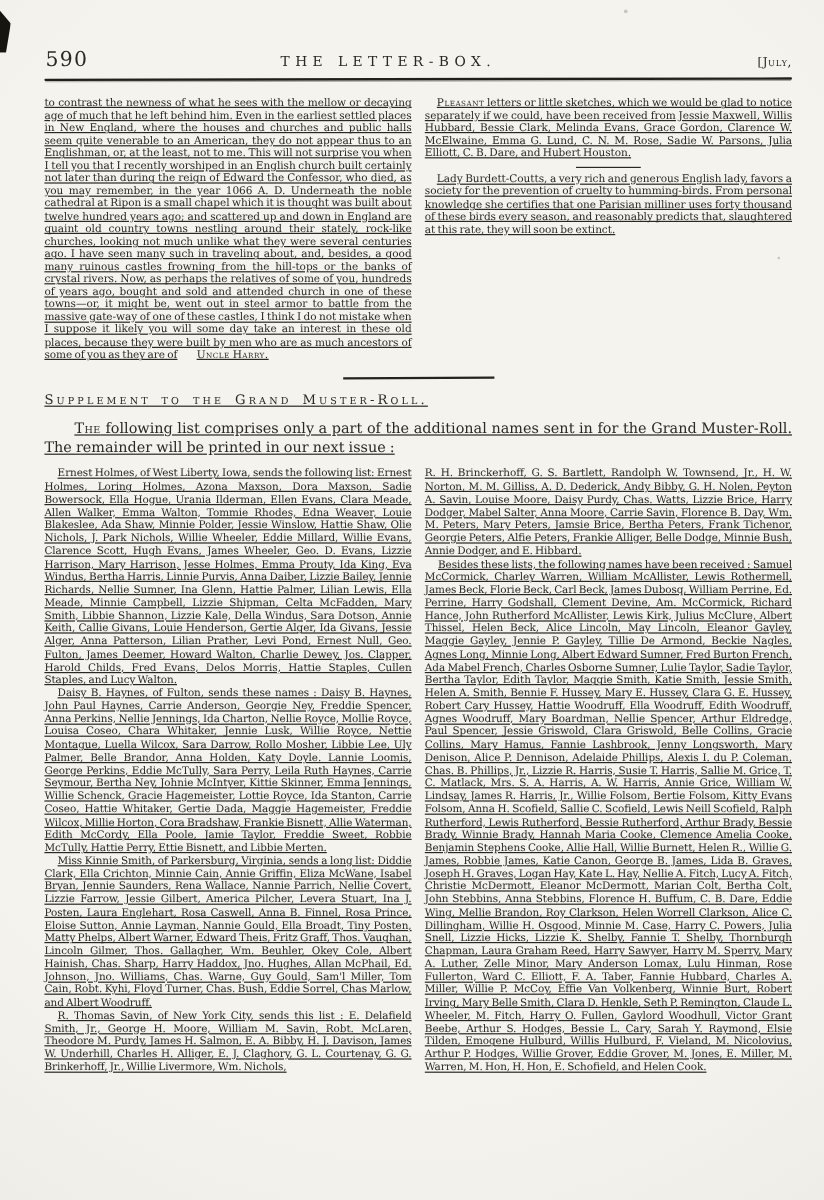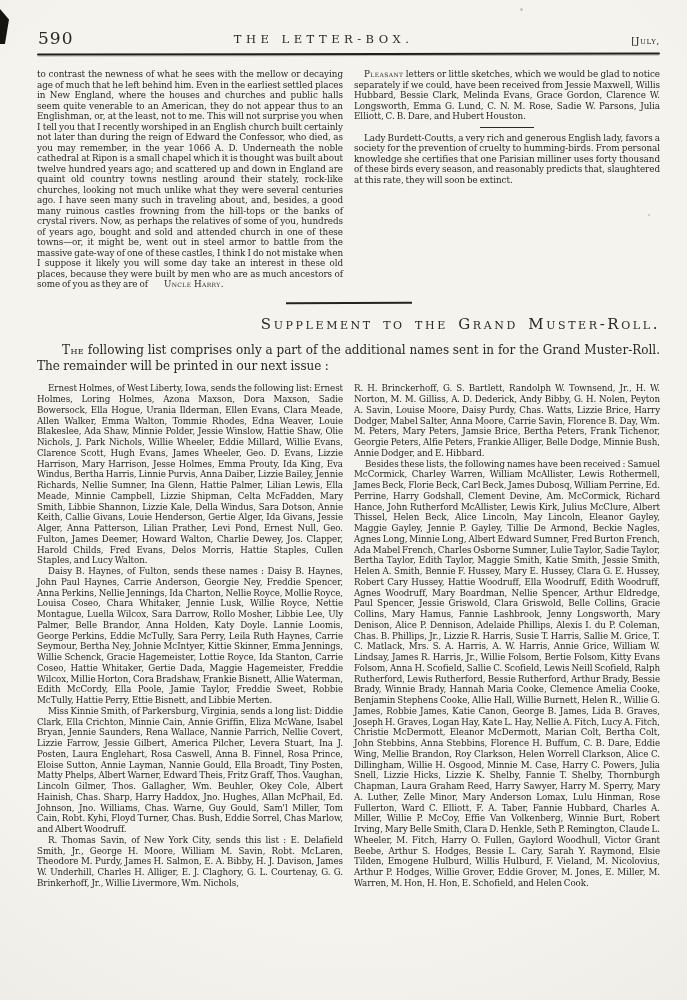--- a/index.html
+++ b/index.html
@@ -15,21 +15,21 @@
     color:#2b2823;
     background:
       radial-gradient(ellipse 120% 90% at 50% 42%, #f5f3ee 55%, #edebe4 85%, #e6e4dc 100%);
   }
   .scan-wedge {
     position:absolute; left:0; top:9px; width:9px; height:35px;
     background:#17150f;
     clip-path:polygon(0 0, 100% 30%, 55% 100%, 0 100%);
   }
   .speck { position:absolute; background:rgba(60,55,45,.25); border-radius:50%; }
-  .inner { padding:26px 27px 0 37px; }
+  .inner { padding:38px 27px 0 37px;text-decoration:underline; }
 
   
   .masthead { position:relative; height:19px; }
   .page-num { position:absolute; left:1px; bottom:-3px; font-size:17px; letter-spacing:1px; }
   .masthead-title { position:absolute; left:46%; transform:translateX(-50%); bottom:-1px;
     font-size:11.5px; letter-spacing:4.5px; white-space:nowrap; }
   .issue { position:absolute; right:0; bottom:-1px; font-size:10px; font-variant:small-caps; letter-spacing:.5px; }
   .head-rule { margin-top:8px; height:2.4px; background:#23201a; border-radius:1px;
     transform:rotate(-0.1deg); box-shadow:0 1.6px 0 -0.6px rgba(35,32,26,.35); }
 
@@ -41,22 +41,22 @@
   .letterbox .col { font-size:8.8px; line-height:10.5px; word-spacing:-0.8px; letter-spacing:-0.05px; }
   .letterbox p { margin:0; text-indent:10px; }
   .letterbox p.noindent { text-indent:0; }
   .letterbox p + p { margin-top:2px; }
   .sc { font-variant:small-caps; letter-spacing:.4px; }
   .sig { font-variant:small-caps; letter-spacing:.4px; padding-left:16px; white-space:nowrap; }
   .notice-rule { width:54px; height:1.1px; background:#2b2823; margin:5px auto; }
 
   .mid-rule { width:126px; height:1.5px; background:#26231d; margin:12px auto 0; transform:rotate(-0.3deg); }
 
-  .supp-heading { margin:12px 0 0; text-align:right; font-weight:normal;
-    font-size:15px; font-variant:small-caps; letter-spacing:2.6px; word-spacing:3px; }
+  .supp-heading { margin:12px 0 0; text-align:left; font-weight:normal;
+    font-size:11px; font-variant:small-caps; letter-spacing:2.6px; word-spacing:3px; }
   .supp-intro { margin:9px 0 0; font-size:12px; line-height:16px; text-indent:25px;
     text-align:justify; word-spacing:-0.4px; }
 
   .names { margin-top:9px; }
   .names .col { font-size:8.7px; line-height:10.75px; word-spacing:-0.85px; letter-spacing:-0.05px; }
   .names p { margin:0; text-indent:11px; }
   .names p.noindent { text-indent:0; }
   i.src { font-style:italic; }
 </style>
 </head>
@@ -74,21 +74,21 @@
       <span class="masthead-title">THE LETTER-BOX.</span>
       <span class="issue">[July,</span>
     </div>
     <div class="head-rule"></div>
 
     <div class="cols letterbox">
       <div class="col">
         <p class="noindent"><span>to contrast the newness of what he sees with the mellow or decaying age of much that he left behind him. Even in the earliest settled places in New England, where the houses and churches and public halls seem quite venerable to an American, they do not appear thus to an Englishman, or, at the least, not to me. This will not surprise you when I tell you that I recently worshiped in an English church built certainly not later than during the reign of Edward the Confessor, who died, as you may remember, in the year 1066 A. D. Underneath the noble cathedral at Ripon is a small chapel which it is thought was built about twelve hundred years ago; and scattered up and down in England are quaint old country towns nestling around their stately, rock-like churches, looking not much unlike what they were several centuries ago. I have seen many such in traveling about, and, besides, a good many ruinous castles frowning from the hill-tops or the banks of crystal rivers. Now, as perhaps the relatives of some of you, hundreds of years ago, bought and sold and attended church in one of these towns—or, it might be, went out in steel armor to battle from the massive gate-way of one of these castles, I think I do not mistake when I suppose it likely you will some day take an interest in these old places, because they were built by men who are as much ancestors of some of you as they are of</span><span class="sig">Uncle Harry.</span></p>
       </div>
       <div class="col">
-        <p><span class="sc">Pleasant</span><span> letters or little sketches, which we would be glad to notice separately if we could, have been received from Jessie Maxwell, Willis Hubbard, Bessie Clark, Melinda Evans, Grace Gordon, Clarence W. Longsworth, Emma G. Lund, C. N. M. Rose, Sadie W. Parsons, Julia Elliott, C. B. Dare, and Hubert Houston.</span></p>
+        <p><span class="sc">Pleasant</span><span> letters or little sketches, which we would be glad to notice separately if we could, have been received from Jessie Maxwell, Willis Hubbard, Bessie Clark, Melinda Evans, Grace Gordon, Clarence W. McElwaine, Emma G. Lund, C. N. M. Rose, Sadie W. Parsons, Julia Elliott, C. B. Dare, and Hubert Houston.</span></p>
         <div class="notice-rule"></div>
         <p>Lady Burdett-Coutts, a very rich and generous English lady, favors a society for the prevention of cruelty to humming-birds. From personal knowledge she certifies that one Parisian milliner uses forty thousand of these birds every season, and reasonably predicts that, slaughtered at this rate, they will soon be extinct.</p>
       </div>
     </div>
 
     <div class="mid-rule"></div>
 
     <h2 class="supp-heading">Supplement to the Grand Muster-Roll.</h2>
 
     <p class="supp-intro"><span class="sc">The</span><span> following list comprises only a part of the additional names sent in for the Grand Muster-Roll. The remainder will be printed in our next issue :</span></p>

